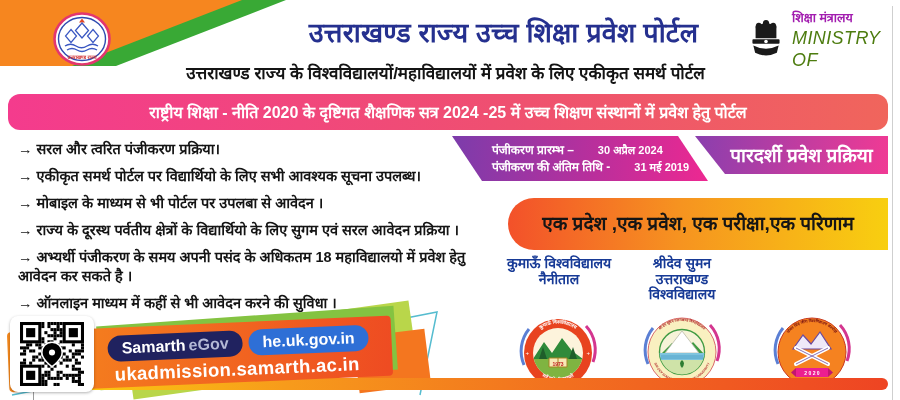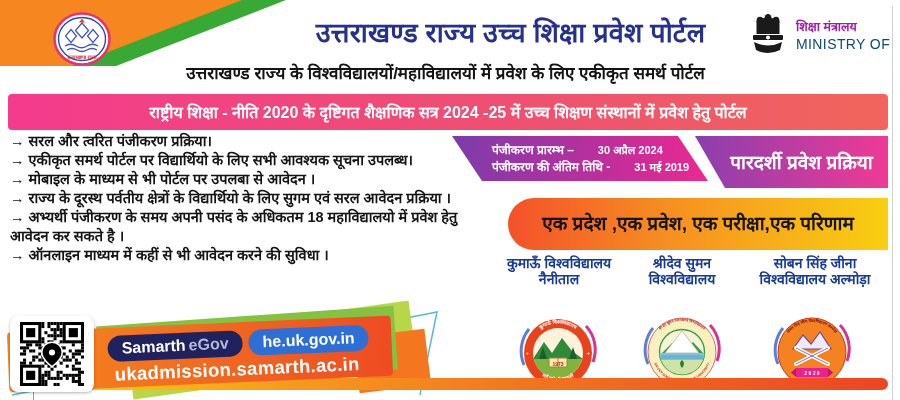--- a/index.html
+++ b/index.html
@@ -8,49 +8,49 @@
   .abs{position:absolute;}
 
   
   .mark{background:#bdbdbd;}
 
   
   .orange-swoosh{left:0;top:0;width:310px;height:66px;background:#f6861f;
     clip-path:polygon(0 0,252px 0,82px 66px,0 66px);}
   .green-swoosh{left:0;top:0;width:310px;height:66px;background:#39a935;
     clip-path:polygon(72px 66px,242px 0,286px 0,116px 66px);}
-  .page-title{left:243px;top:13px;width:535px;text-align:center;
+  .page-title{left:236px;top:13px;width:535px;text-align:center;
     font-size:27px;font-weight:800;color:#25308f;letter-spacing:.2px;}
   .ministry{left:747px;top:11px;display:flex;gap:7px;align-items:center;}
   .ministry .t1{font-size:12.5px;font-weight:700;color:#a21caf;line-height:1.25;}
-  .ministry .t2{font-size:14px;color:#0c4a6e;line-height:1.25;letter-spacing:.4px;}
+  .ministry .t2{font-size:18px;color:#4d7c0f;line-height:1.25;letter-spacing:.4px;font-style:italic;}
   .ministry .t3{font-size:15.5px;font-weight:800;color:#111;line-height:1.25;letter-spacing:.3px;}
   .subtitle{left:118px;top:61px;width:655px;text-align:center;
     font-size:17px;font-weight:700;color:#141414;}
 
   
-  .nep-band{left:8px;top:94px;width:880px;height:36px;border-radius:4px;
+  .nep-band{left:8px;top:94px;width:880px;height:36px;border-radius:12px;
     background:linear-gradient(90deg,#f43b8d 0%,#ef4f71 55%,#f0655c 100%);
     display:flex;align-items:center;justify-content:center;
     color:#fff;font-size:16px;font-weight:700;text-align:center;}
 
   
   .features{left:10px;top:132px;width:470px;font-size:14.5px;font-weight:700;
     color:#141414;line-height:19px;}
-  .features div{margin:0;}
+  .features div{margin:8px;}
 
   
   .date-badge{left:452px;top:136px;width:256px;height:45px;
     clip-path:polygon(0 0,calc(100% - 30px) 0,100% 100%,30px 100%);
     background:linear-gradient(95deg,#7c3cab 0%,#b92f9c 55%,#ed2891 100%);
     color:#fff;padding:6px 6px 0 40px;box-sizing:border-box;}
   .date-row{display:flex;align-items:center;gap:24px;line-height:17px;}
   .date-row .lbl{font-size:12px;font-weight:700;}
   .date-row .val{font-size:11px;font-weight:800;}
-  .transparent-badge{left:695px;top:136px;width:193px;height:52px;
+  .transparent-badge{left:695px;top:136px;width:193px;height:38px;
     clip-path:polygon(0 0,100% 0,100% 100%,30px 100%);
     background:linear-gradient(95deg,#8a3fae 0%,#f03a94 100%);
     display:flex;align-items:center;justify-content:center;
     color:#fff;font-size:19px;font-weight:800;padding-left:20px;box-sizing:border-box;}
   .slogan-badge{left:508px;top:198px;width:380px;height:52px;
     border-radius:26px 0 0 26px;
     background:linear-gradient(90deg,#f3512a 0%,#f69320 45%,#f8cf10 100%);
     display:flex;flex-direction:row;align-items:center;justify-content:center;
     color:#151515;font-size:19px;font-weight:800;line-height:22px;}
 
@@ -158,25 +158,22 @@
     <div>एक प्रदेश ,एक प्रवेश, एक परीक्षा,</div>
     <div>एक परिणाम</div>
   </div>
 
   <div class="abs uni-name uni-1">
     <div>कुमाऊँ विश्वविद्यालय</div>
     <div>नैनीताल</div>
   </div>
   <div class="abs uni-name uni-2">
     <div>श्रीदेव सुमन</div>
+    <div>उत्तराखण्ड</div>
     <div>विश्वविद्यालय</div>
-  </div>
-  <div class="abs uni-name uni-3">
-    <div>सोबन सिंह जीना</div>
-    <div>विश्वविद्यालय अल्मोड़ा</div>
   </div>
 
   <svg class="abs seal seal-1" viewBox="0 0 92 92">
     <defs>
       <path id="s1top" d="M 16.5 46 A 29.5 29.5 0 0 1 75.5 46"></path>
       <path id="s1bot" d="M 18 46 A 28 28 0 0 0 74 46"></path>
       <clipPath id="s1clip">
           <circle cx="46" cy="46" r="25"></circle>
         </clipPath>
     </defs>

